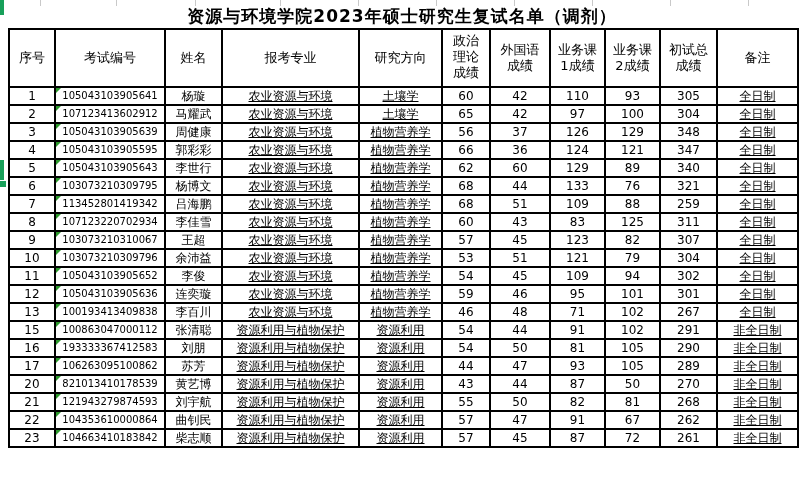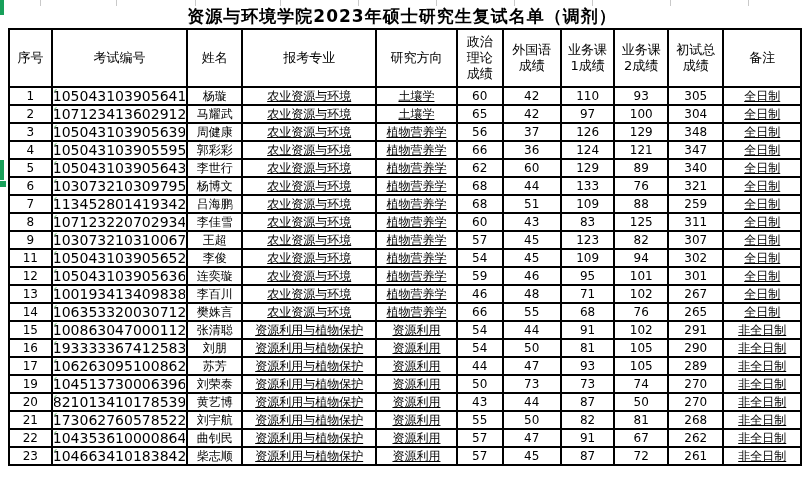--- a/index.html
+++ b/index.html
@@ -27,28 +27,28 @@
     background:#fff;
   }
   .sheet th,.sheet td{
     border:2px solid #000;padding:0;text-align:center;vertical-align:middle;overflow:hidden;
   }
   .sheet th{height:56px;font-size:13px;font-weight:normal;white-space:normal;line-height:1.25;}
   .sheet td{height:16px;font-size:12px;white-space:nowrap;line-height:1;}
   .sheet tbody tr{height:18px;}
 
   
-  .sheet th:nth-child(6) .hw{display:inline-block;width:2.15em;}
+  .sheet th:nth-child(6) .hw{display:inline-block;width:2.15em;font-family:Liberation Mono, monospace;}
   .sheet th:nth-child(7) .hw,
   .sheet th:nth-child(8) .hw,
   .sheet th:nth-child(9) .hw,
   .sheet th:nth-child(10) .hw{display:inline-block;width:3.15em;}
 
   
-  .sheet td:nth-child(2){font-size:14px;position:relative;border-radius:6px;}
+  .sheet td:nth-child(2){font-size:10px;position:relative;}
   .sheet td:nth-child(4),
   .sheet td:nth-child(5),
   .sheet td:nth-child(11){text-decoration:underline;}
 
   
   .tri{
     position:absolute;top:0;left:0;width:0;height:0;
     border-top:5px solid #2d9a2d;border-right:5px solid transparent;
   }
 </style>
@@ -217,20 +217,33 @@
           <td>农业资源与环境</td>
           <td>植物营养学</td>
           <td>57</td>
           <td>45</td>
           <td>123</td>
           <td>82</td>
           <td>307</td>
           <td>全日制</td>
         </tr>
         <tr>
+          <td>10</td>
+          <td><span class="tri"></span><span>103073210309796</span></td>
+          <td>余沛益</td>
+          <td>农业资源与环境</td>
+          <td>植物营养学</td>
+          <td>53</td>
+          <td>51</td>
+          <td>121</td>
+          <td>79</td>
+          <td>304</td>
+          <td>全日制</td>
+        </tr>
+        <tr>
           <td>11</td>
           <td><span class="tri"></span><span>105043103905652</span></td>
           <td>李俊</td>
           <td>农业资源与环境</td>
           <td>植物营养学</td>
           <td>54</td>
           <td>45</td>
           <td>109</td>
           <td>94</td>
           <td>302</td>
@@ -256,33 +269,20 @@
           <td>农业资源与环境</td>
           <td>植物营养学</td>
           <td>46</td>
           <td>48</td>
           <td>71</td>
           <td>102</td>
           <td>267</td>
           <td>全日制</td>
         </tr>
         <tr>
-          <td>14</td>
-          <td><span class="tri"></span><span>106353320030712</span></td>
-          <td>樊姝言</td>
-          <td>农业资源与环境</td>
-          <td>植物营养学</td>
-          <td>66</td>
-          <td>55</td>
-          <td>68</td>
-          <td>76</td>
-          <td>265</td>
-          <td>全日制</td>
-        </tr>
-        <tr>
           <td>15</td>
           <td><span class="tri"></span><span>100863047000112</span></td>
           <td>张清聪</td>
           <td>资源利用与植物保护</td>
           <td>资源利用</td>
           <td>54</td>
           <td>44</td>
           <td>91</td>
           <td>102</td>
           <td>291</td>
@@ -308,48 +308,35 @@
           <td>资源利用与植物保护</td>
           <td>资源利用</td>
           <td>44</td>
           <td>47</td>
           <td>93</td>
           <td>105</td>
           <td>289</td>
           <td>非全日制</td>
         </tr>
         <tr>
-          <td>19</td>
-          <td><span class="tri"></span><span>104513730006396</span></td>
-          <td>刘荣泰</td>
-          <td>资源利用与植物保护</td>
-          <td>资源利用</td>
-          <td>50</td>
-          <td>73</td>
-          <td>73</td>
-          <td>74</td>
-          <td>270</td>
-          <td>非全日制</td>
-        </tr>
-        <tr>
           <td>20</td>
           <td><span class="tri"></span><span>821013410178539</span></td>
           <td>黄艺博</td>
           <td>资源利用与植物保护</td>
           <td>资源利用</td>
           <td>43</td>
           <td>44</td>
           <td>87</td>
           <td>50</td>
           <td>270</td>
           <td>非全日制</td>
         </tr>
         <tr>
           <td>21</td>
-          <td><span class="tri"></span><span>173062760578522</span></td>
+          <td><span class="tri"></span><span>121943279874593</span></td>
           <td>刘宇航</td>
           <td>资源利用与植物保护</td>
           <td>资源利用</td>
           <td>55</td>
           <td>50</td>
           <td>82</td>
           <td>81</td>
           <td>268</td>
           <td>非全日制</td>
         </tr>

